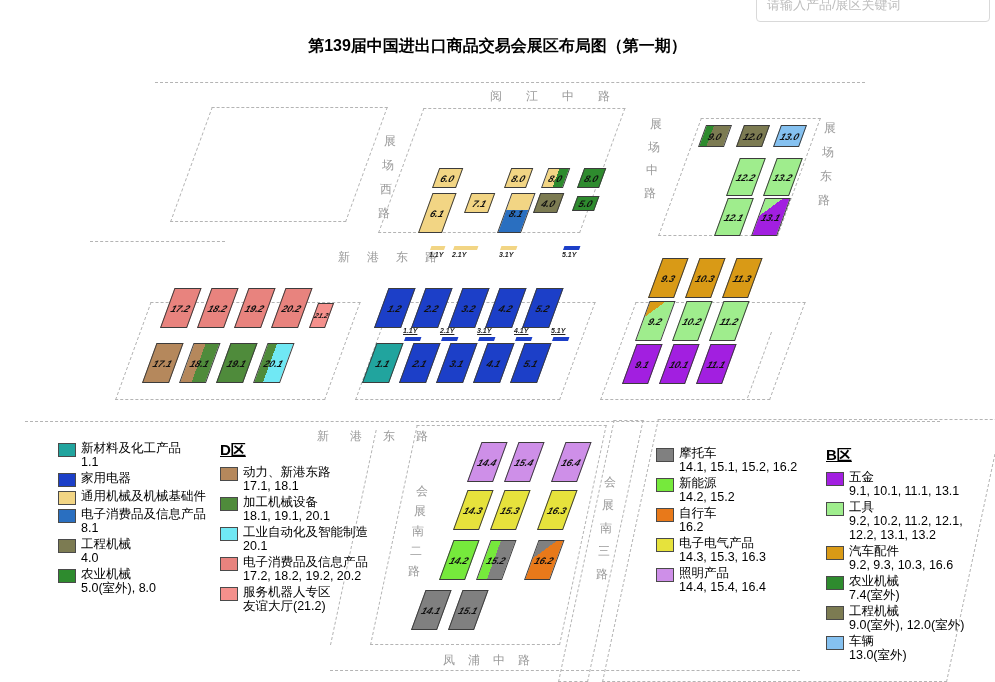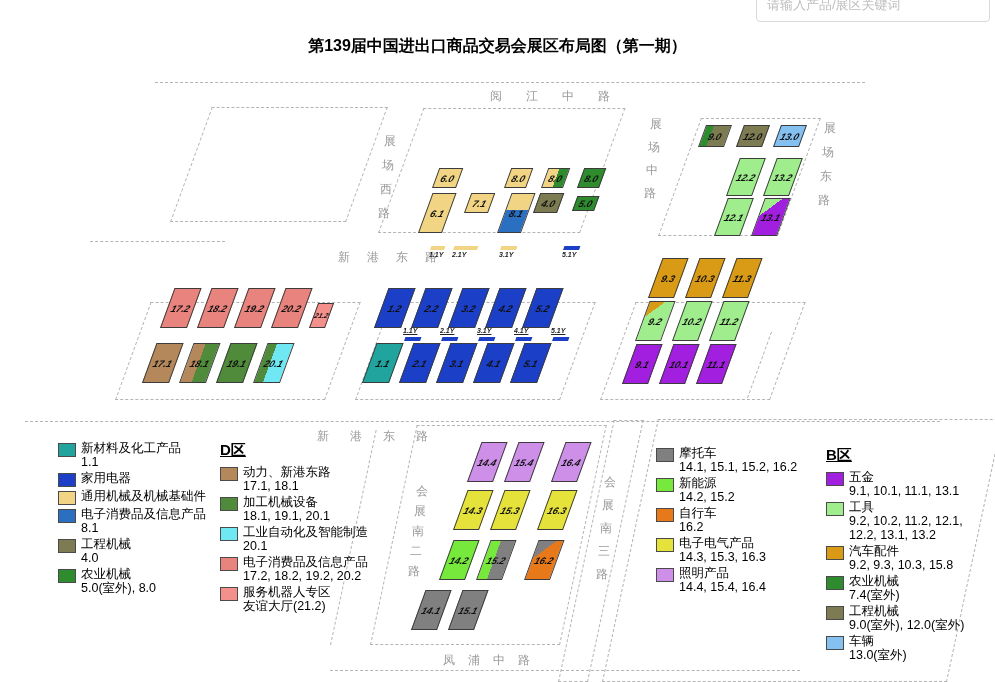--- a/index.html
+++ b/index.html
@@ -397,21 +397,21 @@
           <div class="swatch" style="background: rgb(159, 237, 141);"></div>
           <div class="li-text">
             <div>工具</div>
             <div>9.2, 10.2, 11.2, 12.1, 12.2, 13.1, 13.2</div>
           </div>
         </div>
         <div class="legend-item">
           <div class="swatch" style="background: rgb(217, 154, 22);"></div>
           <div class="li-text">
             <div>汽车配件</div>
-            <div>9.2, 9.3, 10.3, 15.8</div>
+            <div>9.2, 9.3, 10.3, 16.6</div>
           </div>
         </div>
         <div class="legend-item">
           <div class="swatch" style="background: rgb(46, 139, 46);"></div>
           <div class="li-text">
             <div>农业机械</div>
             <div>7.4(室外)</div>
           </div>
         </div>
         <div class="legend-item">

